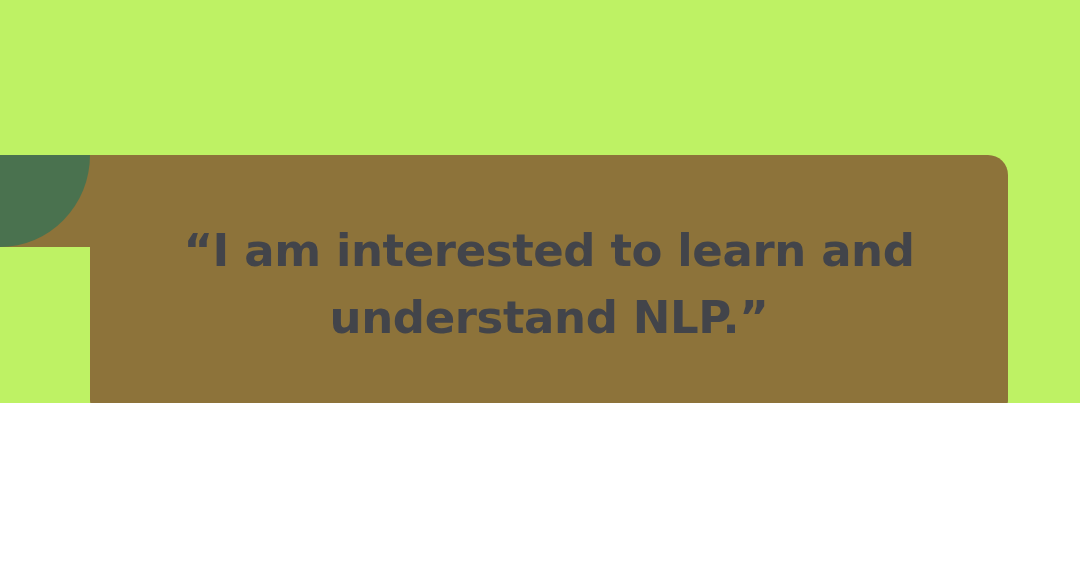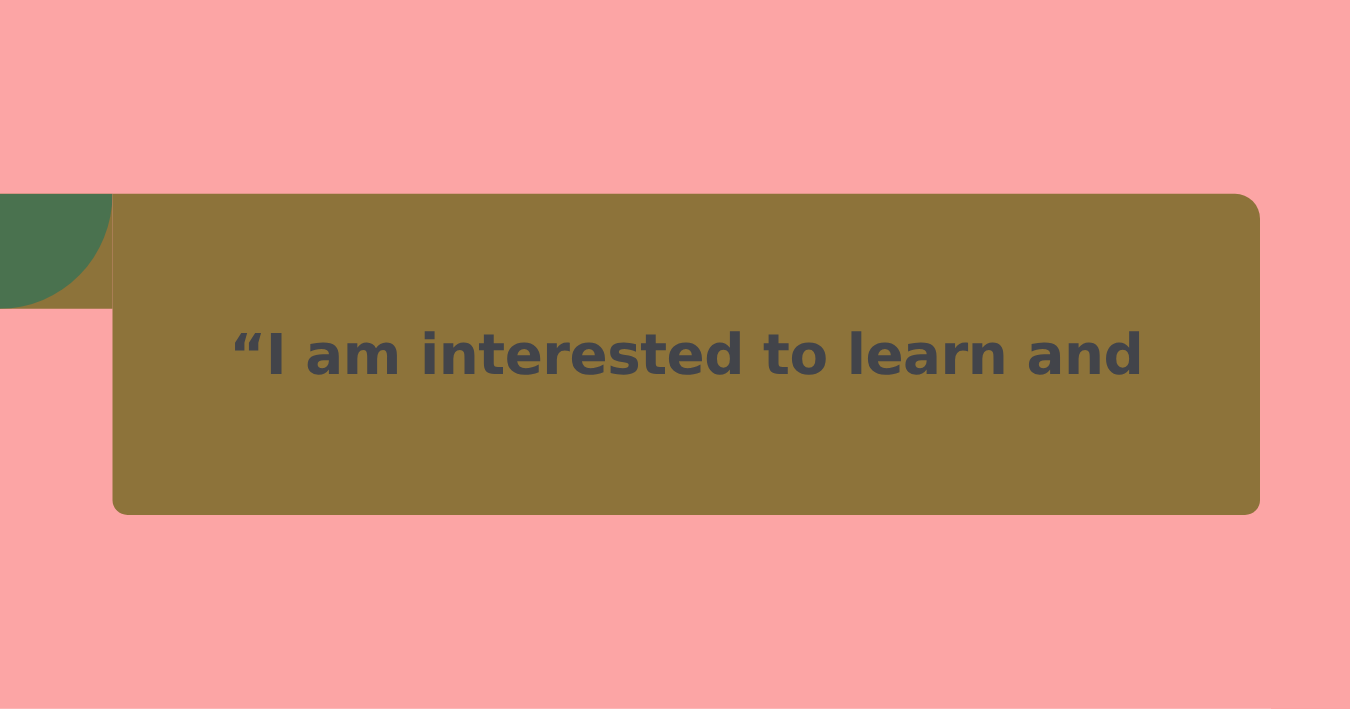--- a/index.html
+++ b/index.html
@@ -9,22 +9,22 @@
   body {
     width: 1080px;
     height: 567px;
     overflow: hidden;
     font-family: "Liberation Sans", sans-serif;
   }
 
   #stage {
     position: relative;
     width: 1080px;
-    height: 567px;
-    background: #fca5a5;
+    height: 403px;
+    background: #bef264;
     overflow: hidden;
   }
 
   
   #quote-panel {
     position: absolute;
     left: 90px;
     top: 155px;
     width: 918px;
     height: 257px;
@@ -82,15 +82,16 @@
 <body>
 
 <div id="stage">
 
   <div id="corner-flare"></div>
 
   <div id="quote-panel"></div>
 
   <div id="quote-text">
     <div class="quote-line">“I am interested to learn and</div>
+    <div class="quote-line">understand NLP.”</div>
   </div>
 
 </div>
 
 </body></html>

